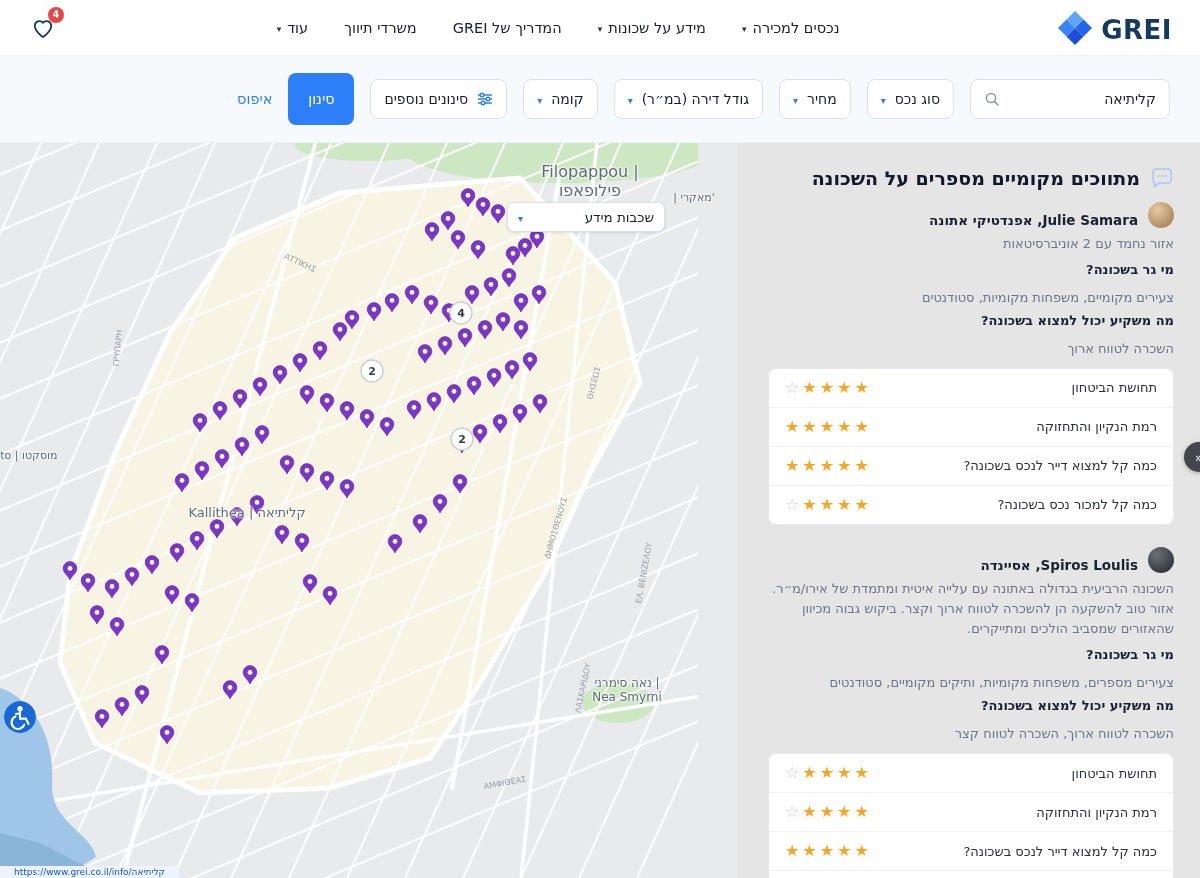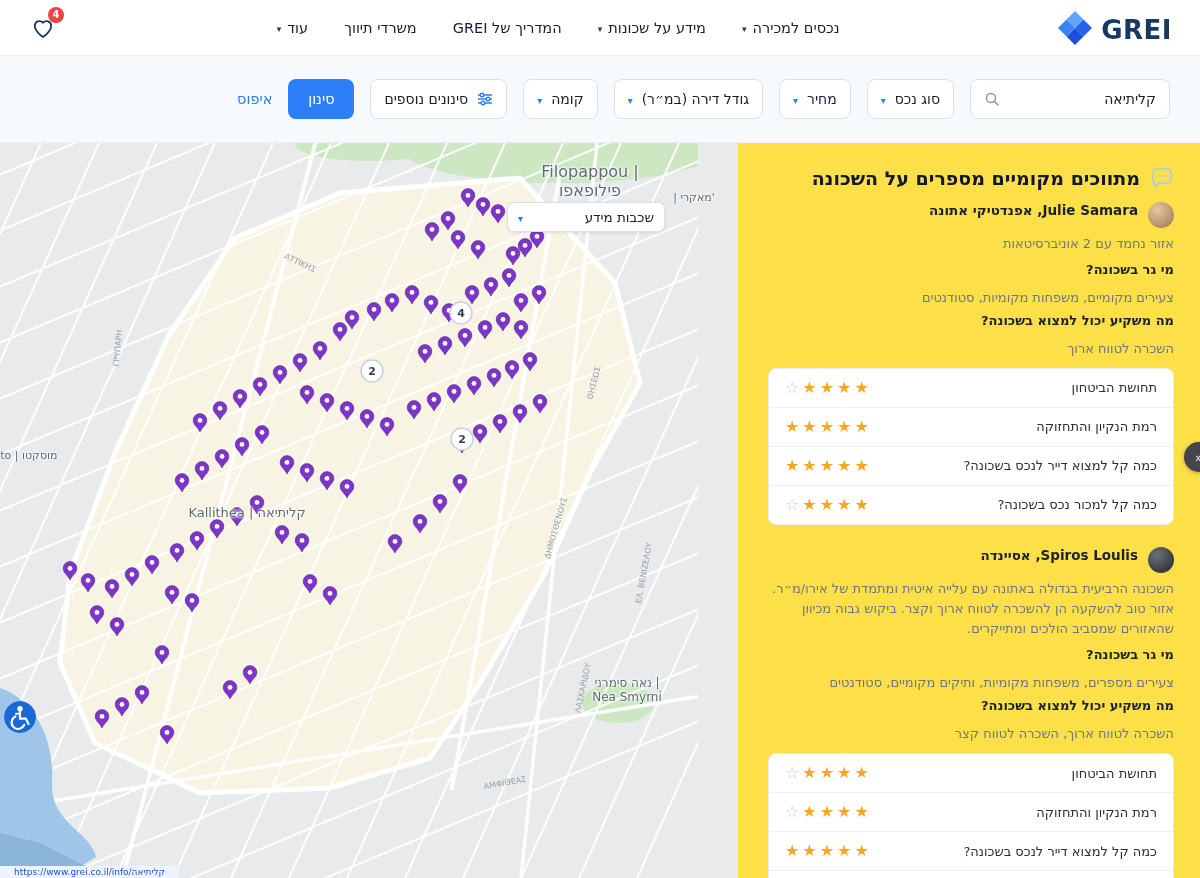--- a/index.html
+++ b/index.html
@@ -15,32 +15,32 @@
   .nav-chev{font-size:9px;color:#30333c;margin-top:2px}
   .fav{position:relative;cursor:pointer;width:30px;height:30px;display:flex;align-items:center;justify-content:center}
   .badge{position:absolute;top:-6px;right:-6px;background:#ef4444;color:#fff;font-size:10px;font-weight:bold;width:16px;height:16px;border-radius:50%;display:flex;align-items:center;justify-content:center}
 
   
   .filter-bar{height:87px;background:#f7fafd;border-bottom:1px solid #edf1f7;display:flex;align-items:center;gap:16px;padding:0 30px}
   .pill{height:40px;background:#fff;border:1px solid #d9e1ee;border-radius:8px;display:flex;align-items:center;gap:9px;padding:0 13px;font-size:14px;color:#181d2f;cursor:pointer;white-space:nowrap}
   .search{width:200px;justify-content:space-between;cursor:text}
   .search input{border:0;outline:0;font:inherit;color:#181d2f;width:140px;text-align:right;background:transparent;direction:rtl}
   .chev-blue{color:#2d7ff9;font-size:10px;margin-top:2px}
-  .btn-primary{height:40px;min-width:66px;background:#2d7ff9;color:#fff;border:0;border-radius:8px;font-size:14.5px;font-family:inherit;padding:0 18px;cursor:pointer}
+  .btn-primary{height:52px;min-width:66px;background:#2d7ff9;color:#fff;border:0;border-radius:8px;font-size:14.5px;font-family:inherit;padding:0 18px;cursor:pointer}
   .link-reset{color:#2d7ff9;font-size:14.5px;cursor:pointer}
 
   
   .main{display:flex;height:735px}
 
   
-  .reviews-panel{width:462px;padding:22px 26px 0 30px;background:#fde047;overflow:hidden}
+  .reviews-panel{width:462px;padding:22px 26px 0 30px;background:#e5e5e5;overflow:hidden}
   .panel-title-row{display:flex;align-items:center;gap:10px;margin-bottom:10px}
   .panel-title{font-size:19px;font-weight:bold;color:#14182b;line-height:1.4}
   .review{margin-bottom:22px}
-  .review-head{display:flex;align-items:flex-start;gap:10px;margin-bottom:6px}
+  .review-head{display:flex;align-items:flex-end;gap:10px;margin-bottom:6px}
   .avatar{width:26px;height:26px;border-radius:50%;flex:0 0 26px}
   .avatar-0{background:radial-gradient(circle at 35% 30%,#e8c9a0,#9a744e)}
   .avatar-1{background:radial-gradient(circle at 35% 30%,#6b7078,#23262b)}
   .review-author{font-size:13.5px;font-weight:600;color:#1c2130}
   .review-summary{font-size:13px;color:#6e7687;line-height:1.55;margin-bottom:4px}
   .review-q{font-size:13px;font-weight:bold;color:#1c2130;margin-top:8px}
   .review-a{font-size:13px;color:#6e7687;margin-top:13px}
   .ratings{border:1px solid #e7eaf0;border-radius:8px;margin-top:12px;overflow:hidden;background:#fff}
   .rating-row{display:flex;justify-content:space-between;align-items:center;padding:11px 16px;border-bottom:1px solid #eef0f4}
   .rating-row:last-child{border-bottom:0}

